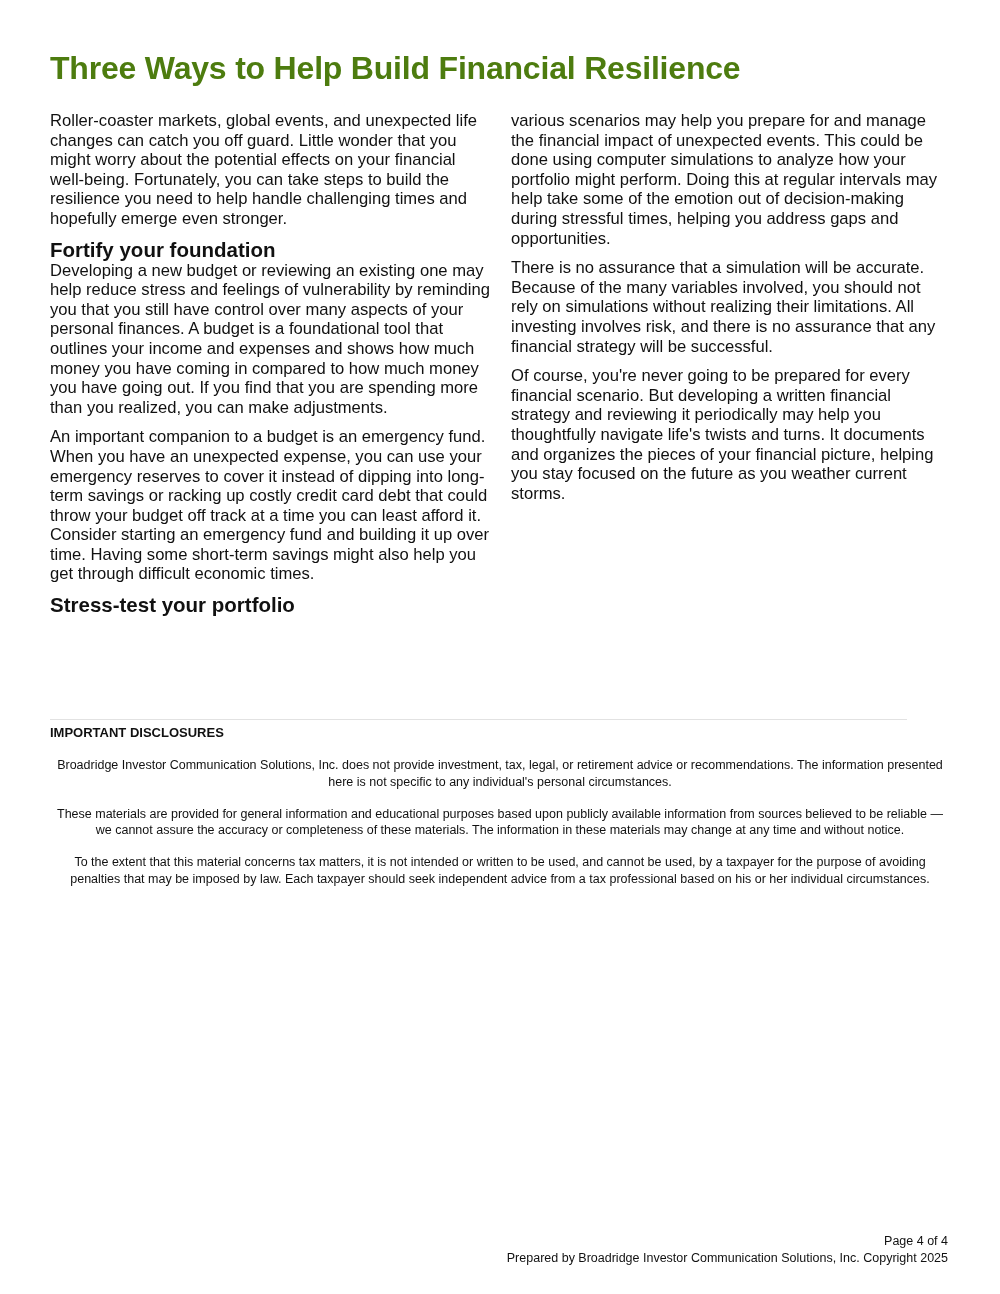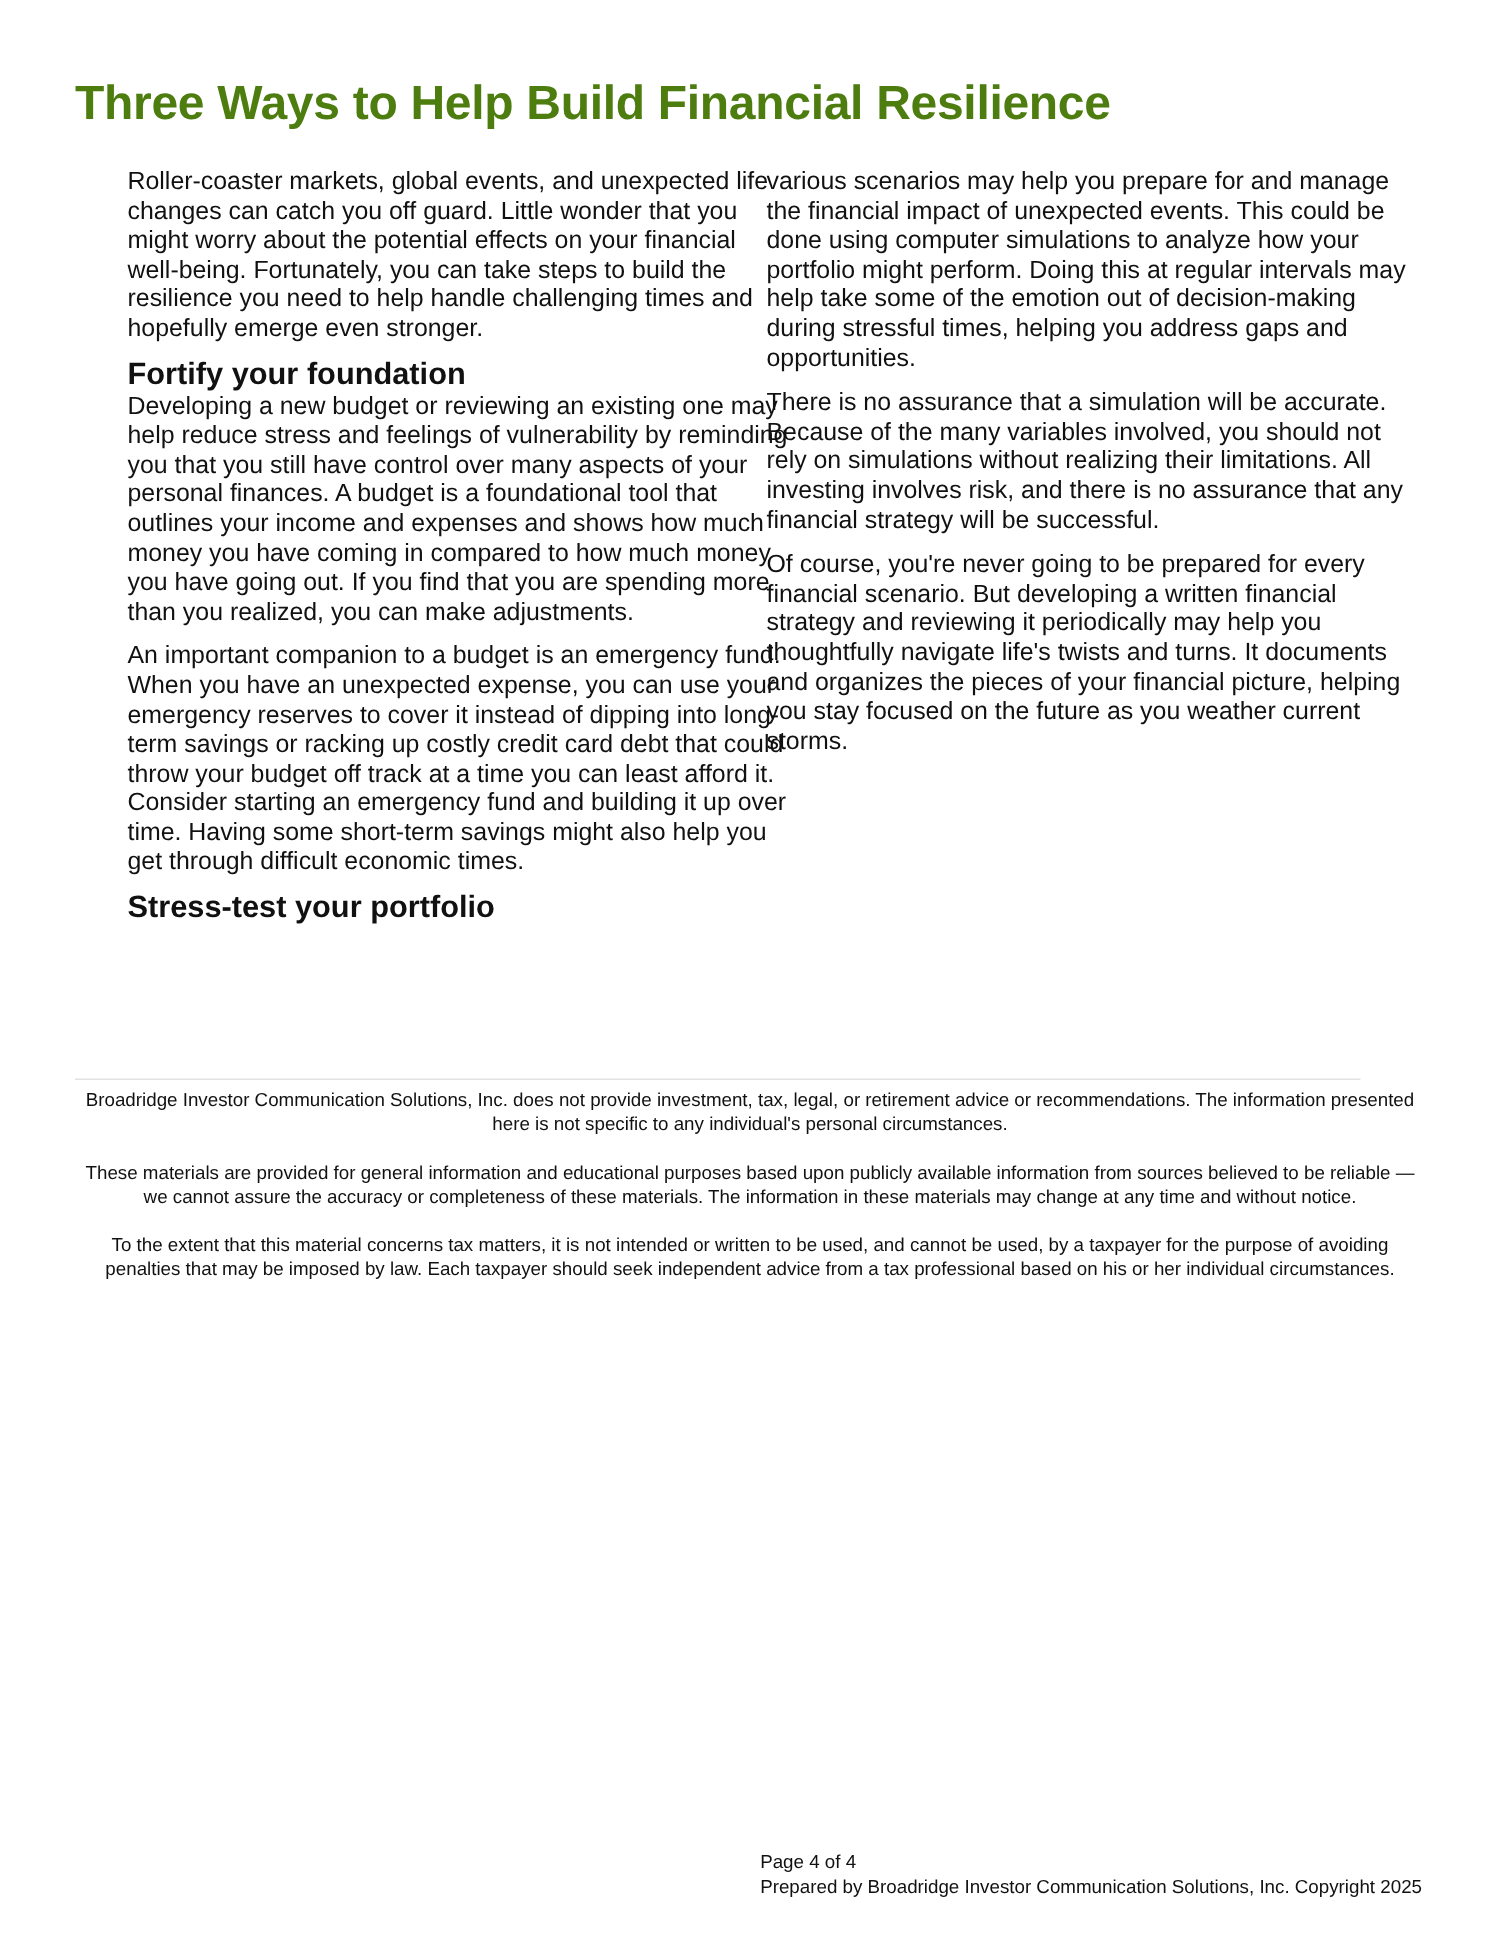--- a/index.html
+++ b/index.html
@@ -6,30 +6,30 @@
     body {
       width: 1000px; height: 1294px; position: relative; overflow: hidden;
       font-family: "Liberation Sans", sans-serif; color: #111;
     }
     .title {
       position: absolute; left: 50px; top: 50px;
       font-size: 32px; font-weight: bold; letter-spacing: -0.2px; margin: 0;
       color: #4d7c0f;
     }
     .col { position: absolute; top: 111px; width: 440px; font-size: 16.6px; line-height: 19.6px; }
-    .col.left { left: 50px; margin-left: 35px; }
+    .col.left { left: 50px; }
     .col.right { left: 511px; }
     .col p { margin: 0 0 10px 0; }
     .col h2 { font-size: 20.5px; font-weight: bold; margin: 8px 0 0 0; line-height: 22px; }
     .col h2 + p { margin-top: 0; }
     .rule { position: absolute; left: 50px; top: 719px; width: 857px; height: 1px; background: #e2e2e2; }
     .disc { position: absolute; left: 50px; top: 725px; width: 900px; font-size: 12.5px; line-height: 16.3px; }
     .disc h3 { font-size: 13px; font-weight: bold; margin: 0 0 16px 0; }
     .disc p { margin: 0 0 16px 0; text-align: center; }
-    .footer { position: absolute; right: 52px; top: 1233px; text-align: left; font-size: 12.5px; line-height: 16.5px; }
+    .footer { position: absolute; right: 52px; top: 1233px; text-align: right; font-size: 12.5px; line-height: 16.5px; }
   </style>
 </head>
 <body>
 
 <h1 class="title">Three Ways to Help Build Financial Resilience</h1>
 
 <div class="col left">
   <p>Roller-coaster markets, global events, and unexpected life changes can catch you off guard. Little wonder that you might worry about the potential effects on your financial well-being. Fortunately, you can take steps to build the resilience you need to help handle challenging times and hopefully emerge even stronger.</p>
   <h2>Fortify your foundation</h2>
   <p>Developing a new budget or reviewing an existing one may help reduce stress and feelings of vulnerability by reminding you that you still have control over many aspects of your personal finances. A budget is a foundational tool that outlines your income and expenses and shows how much money you have coming in compared to how much money you have going out. If you find that you are spending more than you realized, you can make adjustments.</p>
@@ -39,20 +39,21 @@
 
 <div class="col right">
   <p>various scenarios may help you prepare for and manage the financial impact of unexpected events. This could be done using computer simulations to analyze how your portfolio might perform. Doing this at regular intervals may help take some of the emotion out of decision-making during stressful times, helping you address gaps and opportunities.</p>
   <p>There is no assurance that a simulation will be accurate. Because of the many variables involved, you should not rely on simulations without realizing their limitations. All investing involves risk, and there is no assurance that any financial strategy will be successful.</p>
   <p>Of course, you're never going to be prepared for every financial scenario. But developing a written financial strategy and reviewing it periodically may help you thoughtfully navigate life's twists and turns. It documents and organizes the pieces of your financial picture, helping you stay focused on the future as you weather current storms.</p>
 </div>
 
 <div class="rule"></div>
 
 <div class="disc">
+  <h3>IMPORTANT DISCLOSURES</h3>
   <p>Broadridge Investor Communication Solutions, Inc. does not provide investment, tax, legal, or retirement advice or recommendations. The information presented here is not specific to any individual's personal circumstances.</p>
   <p>These materials are provided for general information and educational purposes based upon publicly available information from sources believed to be reliable — we cannot assure the accuracy or completeness of these materials. The information in these materials may change at any time and without notice.</p>
   <p>To the extent that this material concerns tax matters, it is not intended or written to be used, and cannot be used, by a taxpayer for the purpose of avoiding penalties that may be imposed by law. Each taxpayer should seek independent advice from a tax professional based on his or her individual circumstances.</p>
 </div>
 
 <div class="footer">
   <div>Page 4 of 4</div>
   <div>Prepared by Broadridge Investor Communication Solutions, Inc. Copyright 2025</div>
 </div>
 

